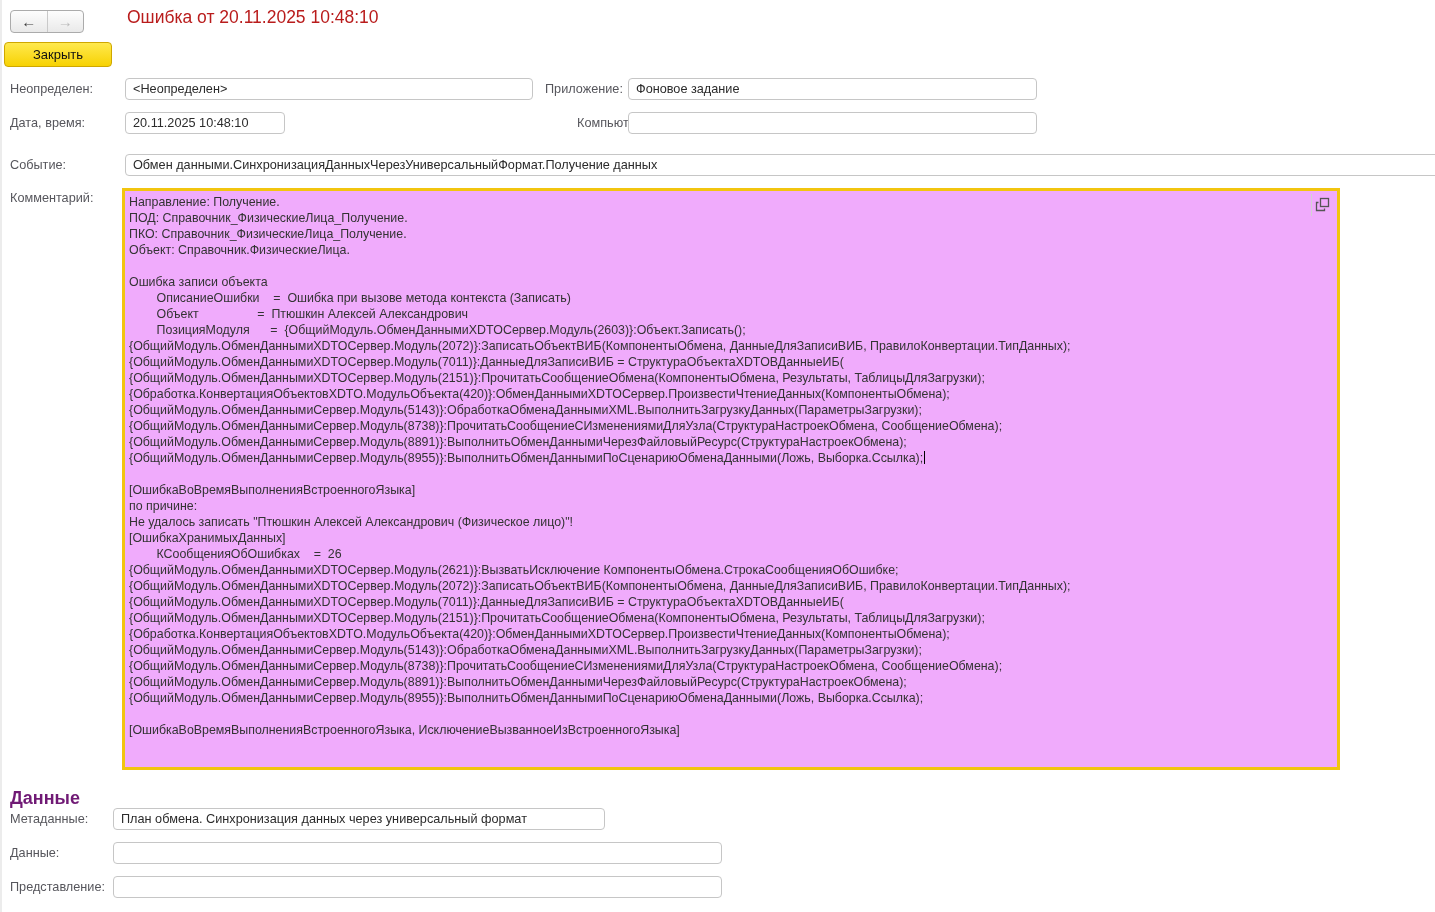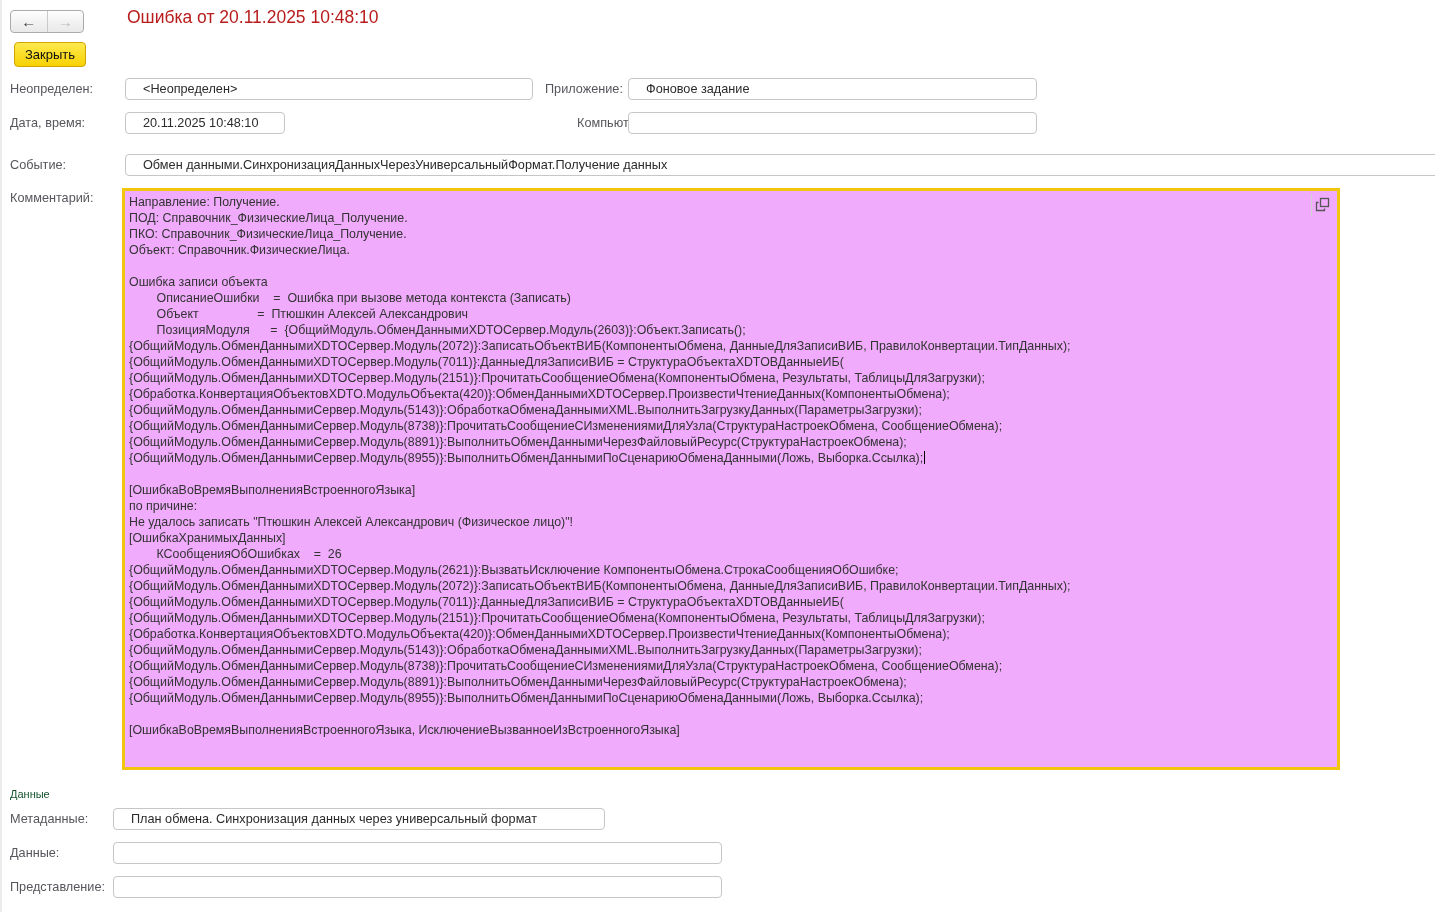--- a/index.html
+++ b/index.html
@@ -11,40 +11,40 @@
   
   .navgroup { position:absolute; left:10px; top:10px; width:74px; height:23px; display:flex;
               border:1px solid #ababab; border-radius:4px;
               background:linear-gradient(180deg,#fdfdfd,#e9e9e9); overflow:hidden; }
   .navbtn { flex:1; border:none; background:transparent; cursor:pointer; font-size:15px; line-height:20px; padding:0; }
   .navbtn.back { border-right:1px solid #c9c9c9; color:#3b3b3b; font-weight:bold; }
   .navbtn.fwd  { color:#b9b9b9; font-weight:bold; }
 
   .page-title { position:absolute; left:127px; top:7px; font-size:17.5px; color:#b91c1c; white-space:nowrap; }
 
-  .btn-close { position:absolute; left:14px; top:42px; width:72px; height:25px;
+  .btn-close { position:absolute; left:4px; top:42px; width:108px; height:25px;
                background:linear-gradient(180deg,#ffe94e,#f7d203);
                border:1px solid #cfa700; border-radius:4px;
                font-family:"Liberation Sans",sans-serif; font-size:13px; color:#111; cursor:pointer; }
 
   .lbl { position:absolute; font-size:12.7px; color:#56565c; white-space:nowrap; }
   .fld { position:absolute; height:22px; border:1px solid #c6c6c6; border-radius:4px;
          background:#fff; font-family:"Liberation Sans",sans-serif; font-size:12.7px; color:#2b2b2b;
-         padding:0 17px; outline:none; }
+         padding:0 7px; outline:none; }
 
   
   .comment-box { position:absolute; left:122px; top:188px; width:1218px; height:582px;
                  border:3px solid #f2c50f; background:#f0abfc; }
   .comment-text { position:absolute; left:4px; top:3px; right:30px; bottom:2px; overflow:hidden; }
   .cline { white-space:pre; height:16px; line-height:16px; font-size:12.4px; color:#333; }
   .caret { display:inline-block; width:1px; height:13px; background:#000; vertical-align:-2px; margin-left:1px; }
   .comment-divider { position:absolute; right:25px; top:3px; width:1px; height:22px; background:#d2d2d2; }
   .open-btn { position:absolute; right:7px; top:6px; width:15px; height:15px; border:none; background:transparent; padding:0; cursor:pointer; }
 
-  .section-title { position:absolute; font-size:11px; color:#14532d; white-space:nowrap; }
+  .section-title { position:absolute; font-size:18px; color:#701a75; white-space:nowrap;font-weight:bold; }
 </style>
 </head>
 <body>
 
 <div class="win">
   <div class="win-edge"></div>
 
   <div class="navgroup">
     <button class="navbtn back"><span>←</span></button>
     <button class="navbtn fwd"><span>→</span></button>

